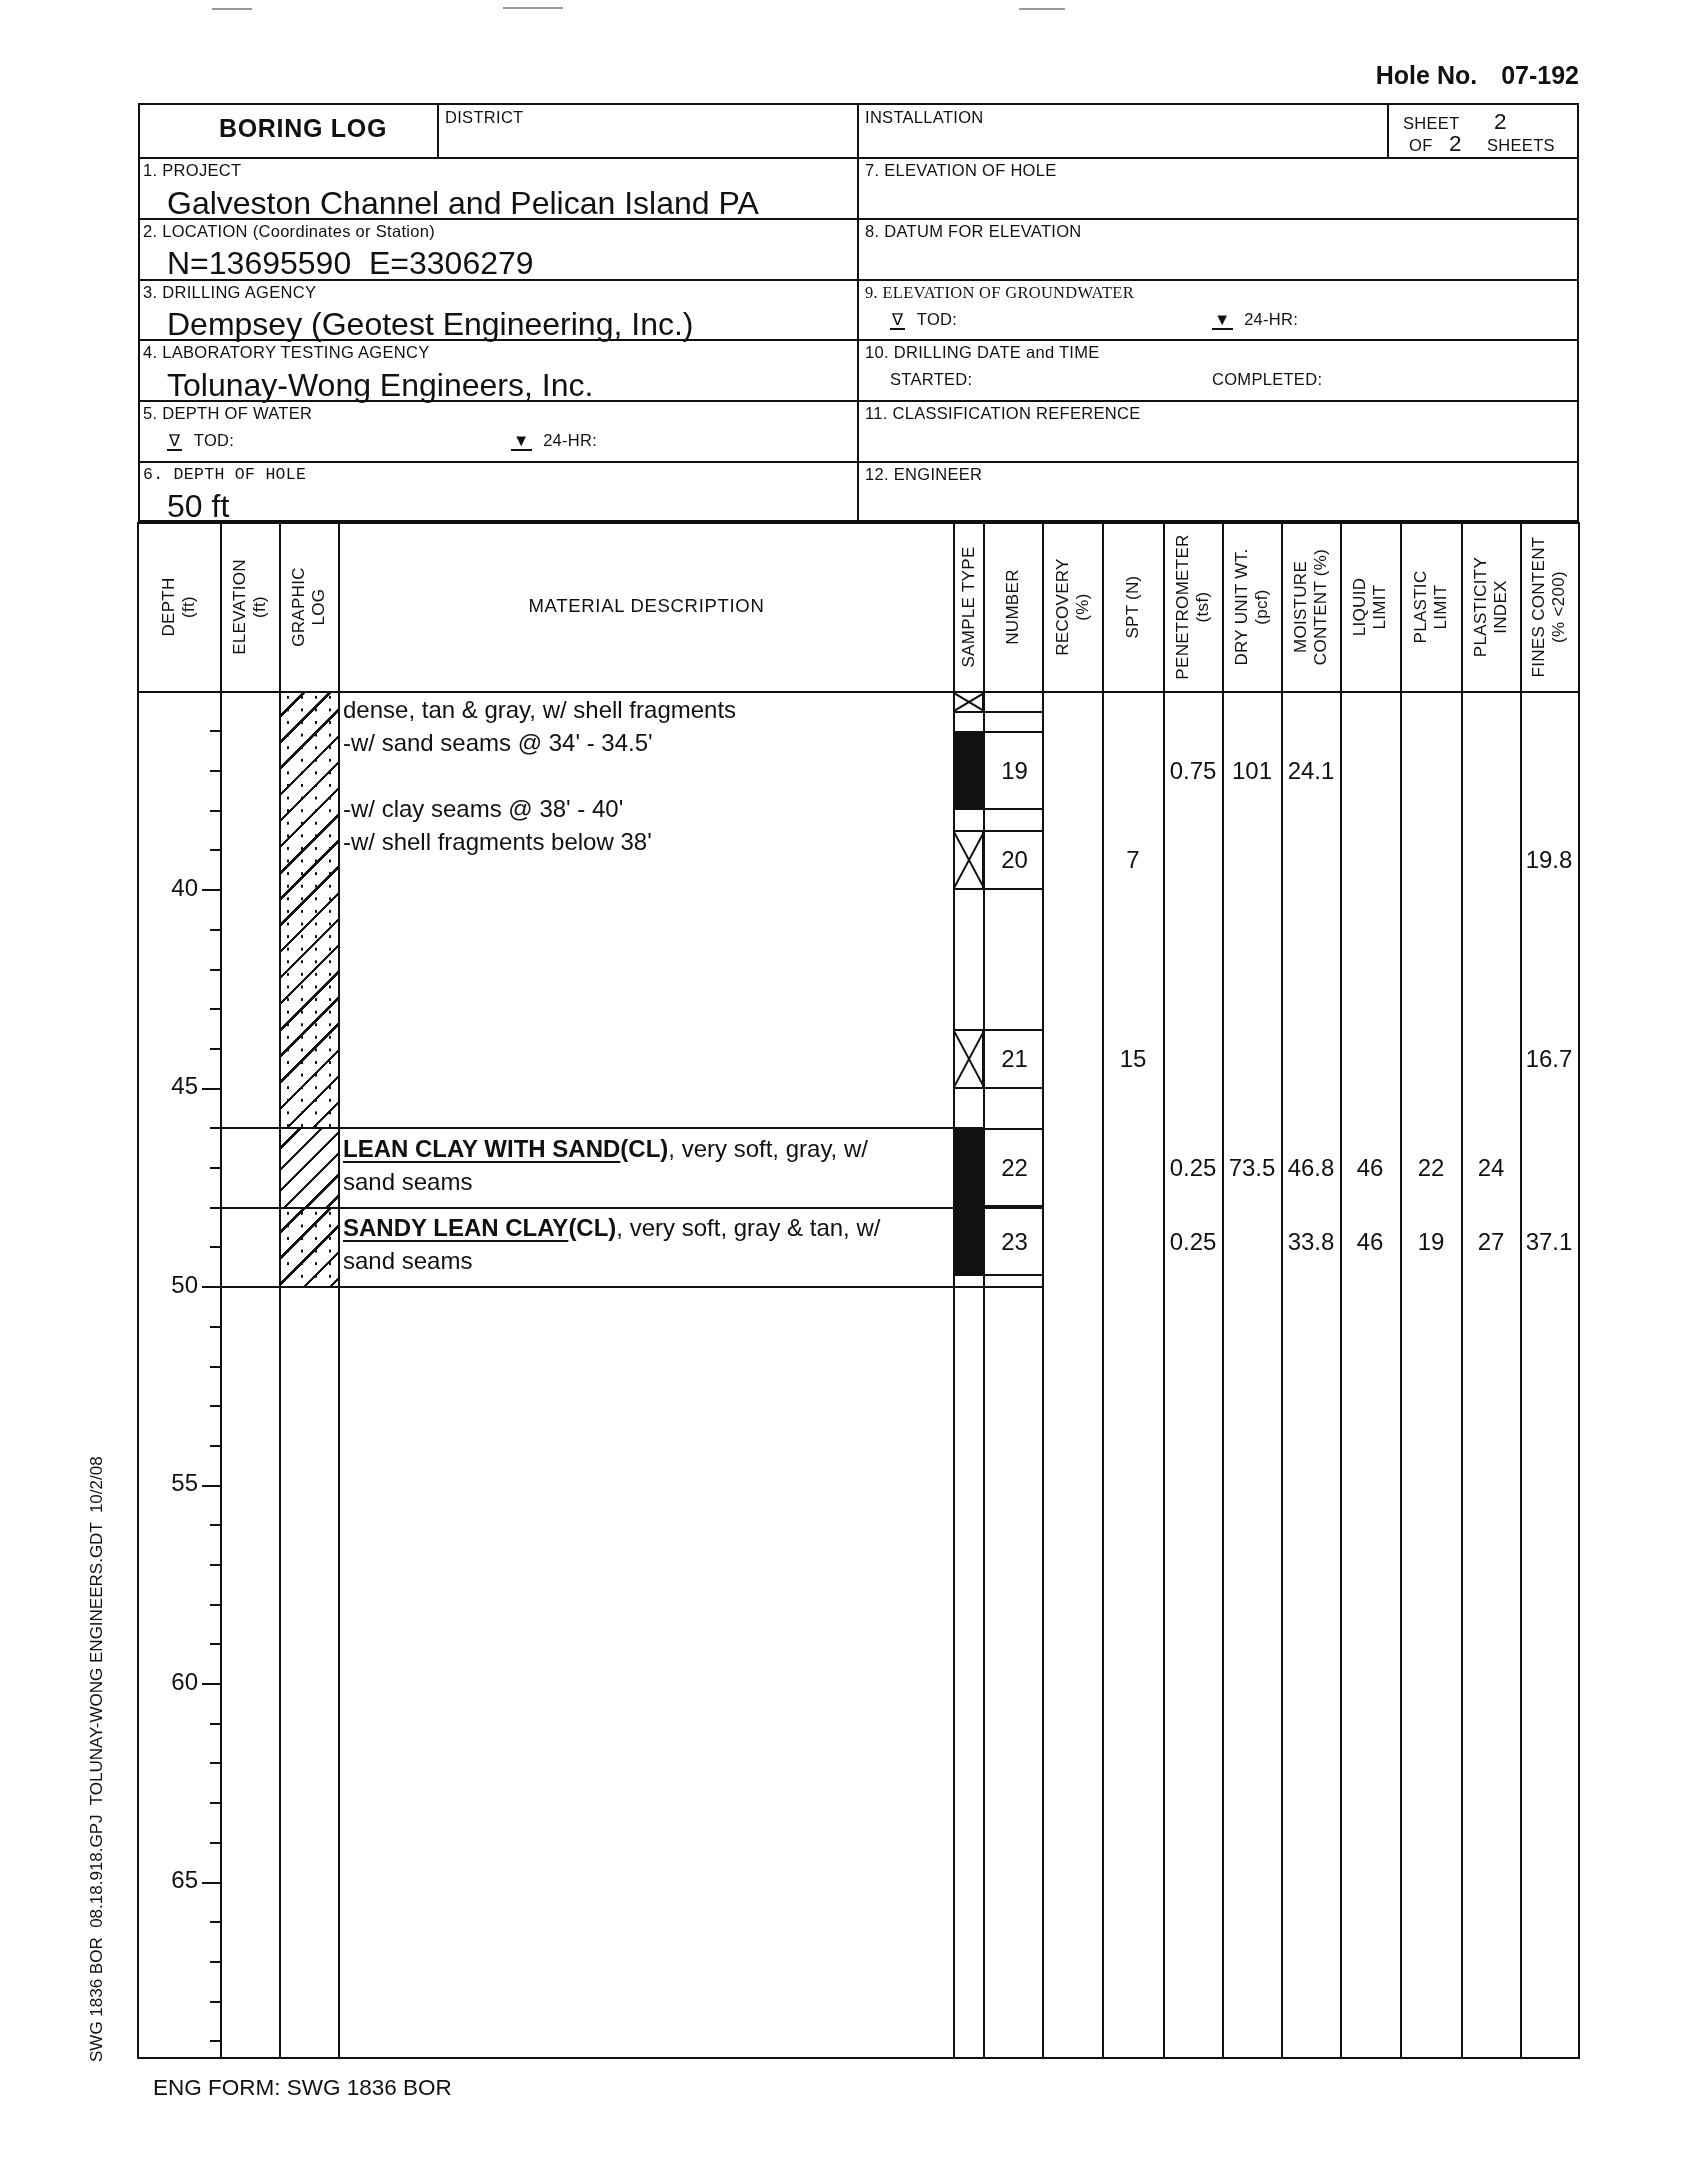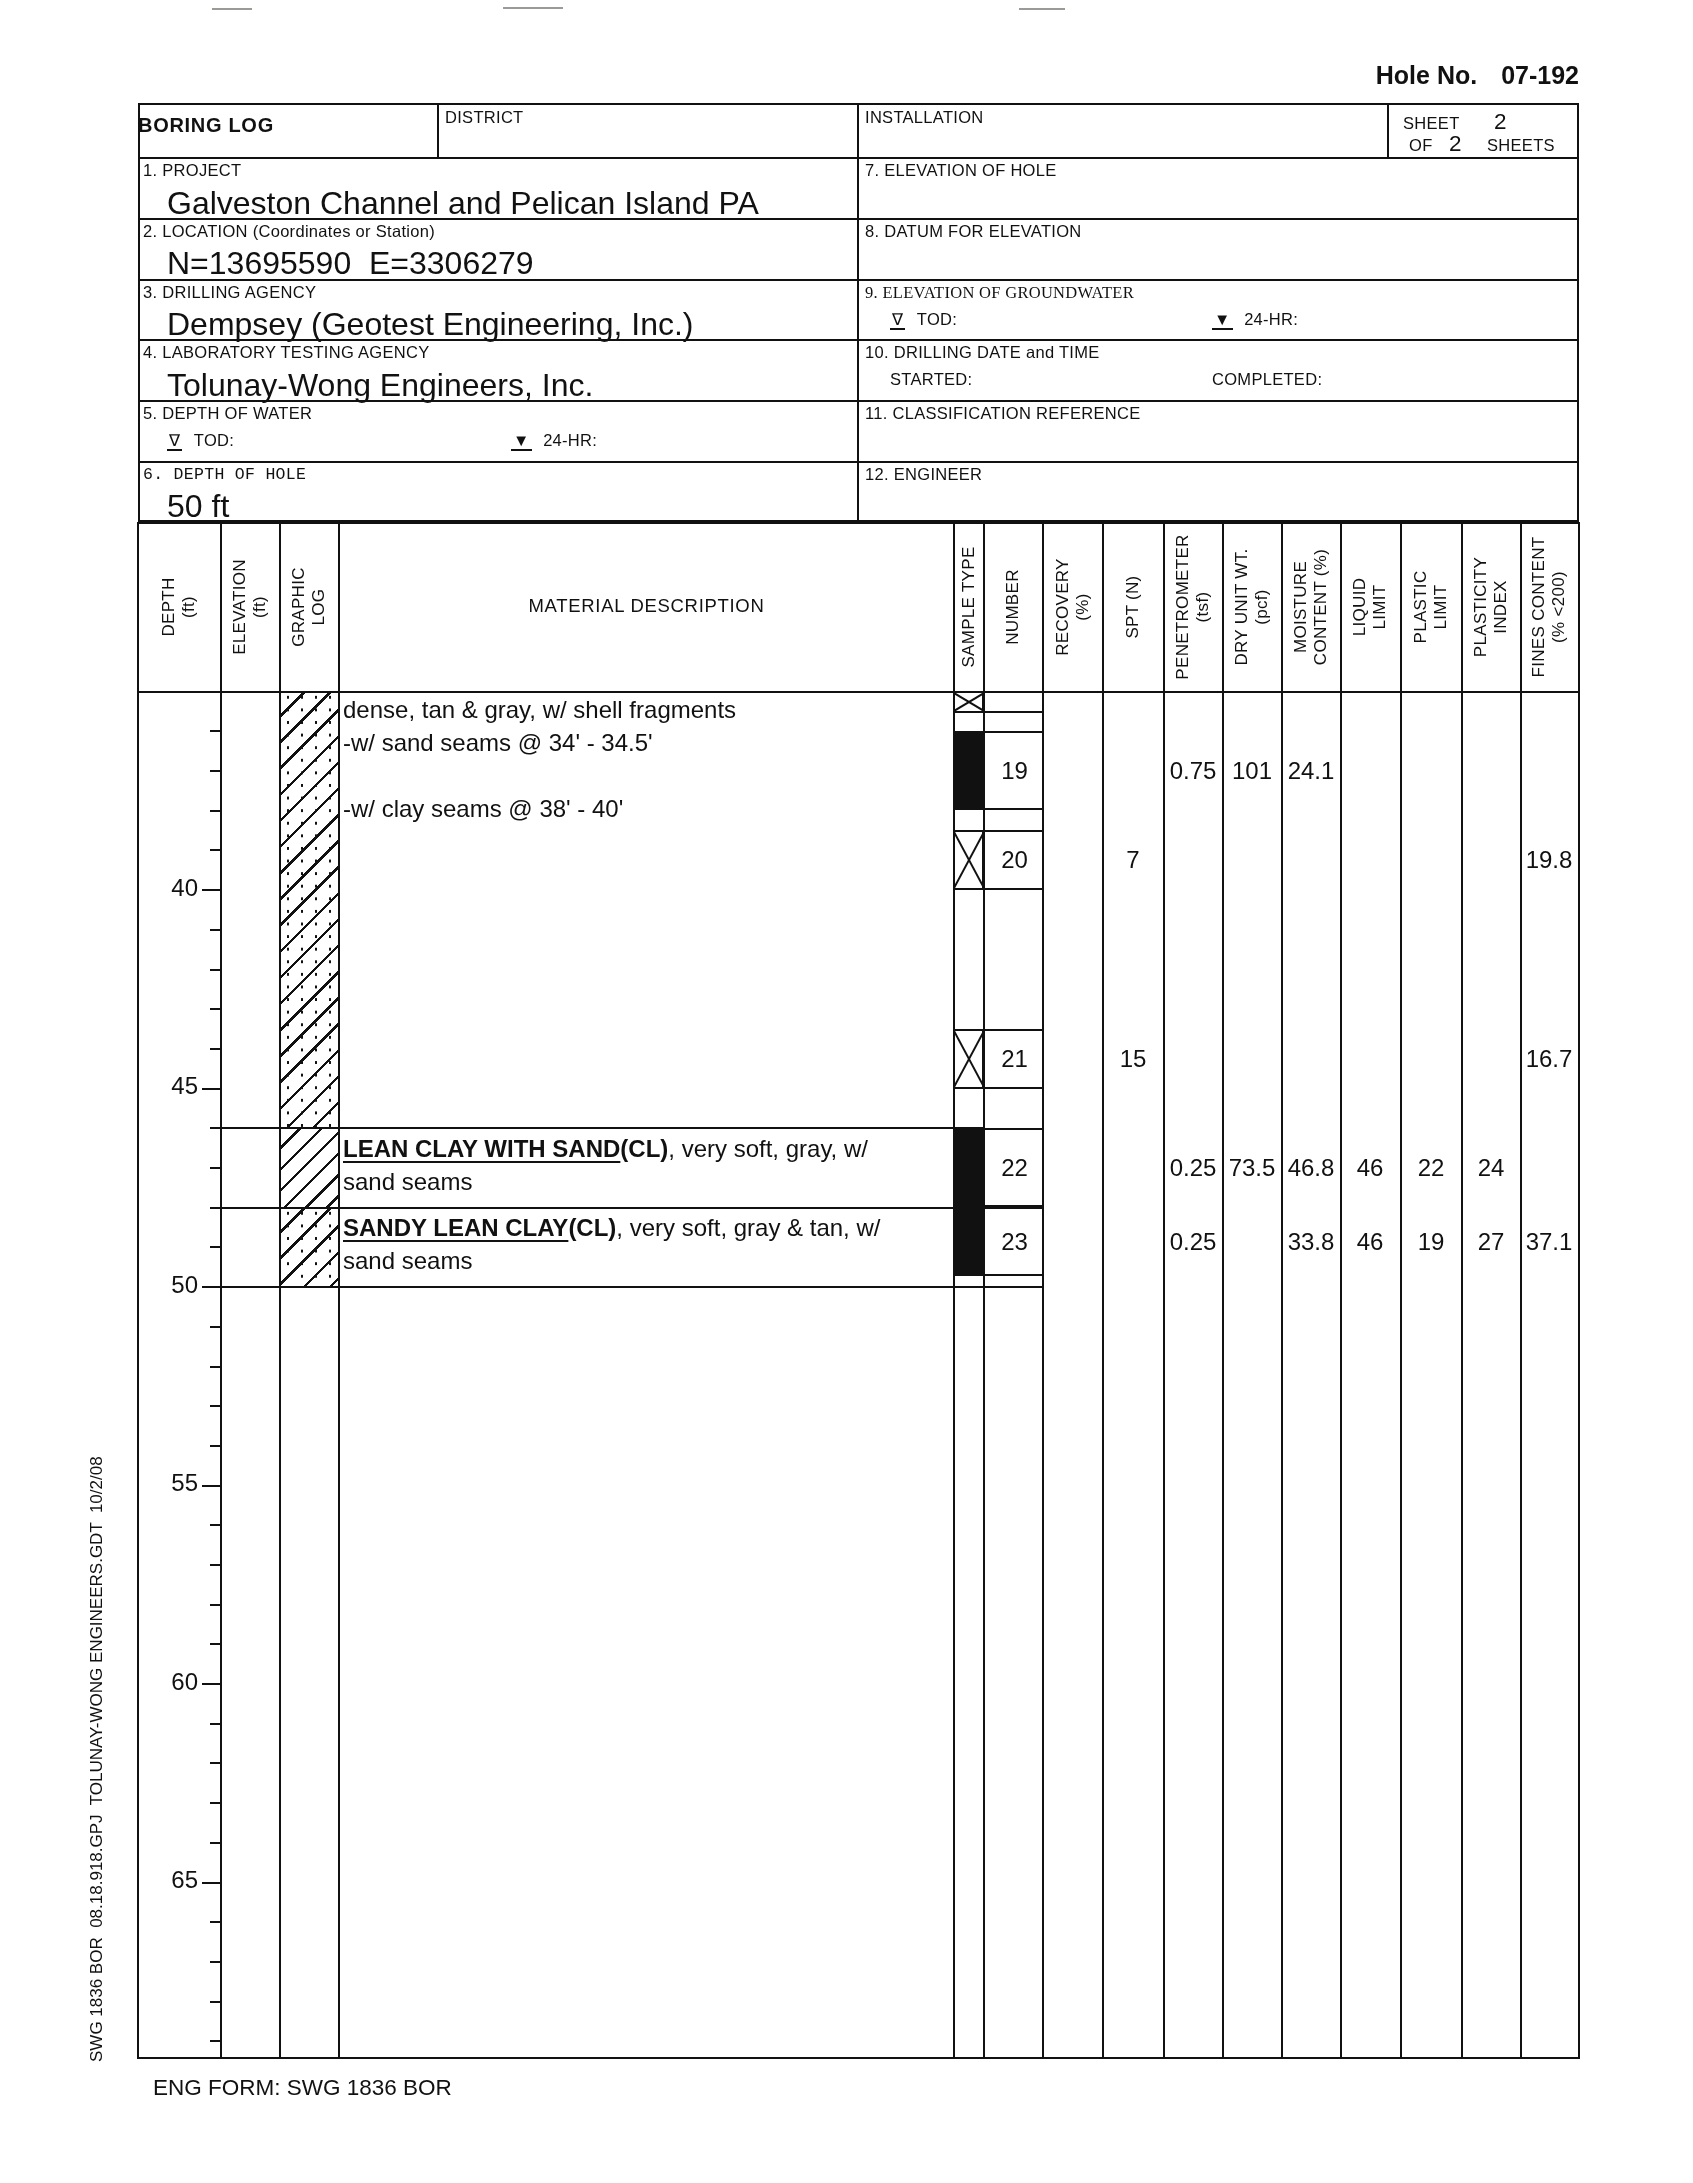--- a/index.html
+++ b/index.html
@@ -50,21 +50,21 @@
   <div class="hline" style="left:138px;top:157px;width:1441px;"></div>
   <div class="hline" style="left:138px;top:218px;width:1441px;"></div>
   <div class="hline" style="left:138px;top:279px;width:1441px;"></div>
   <div class="hline" style="left:138px;top:339px;width:1441px;"></div>
   <div class="hline" style="left:138px;top:400px;width:1441px;"></div>
   <div class="hline" style="left:138px;top:461px;width:1441px;"></div>
   <div class="vline" style="left:437px;top:103px;height:54px;"></div>
   <div class="vline" style="left:857px;top:103px;height:419px;"></div>
   <div class="vline" style="left:1387px;top:103px;height:54px;"></div>
 
-  <div class="abs" style="left:138px;top:114px;width:330px;font-size:20px;font-weight:bold;letter-spacing:0.7px;">BORING LOG</div>
+  <div class="abs" style="left:138px;top:114px;width:330px;text-align:center;font-size:25px;font-weight:bold;letter-spacing:0.7px;">BORING LOG</div>
   <div class="lbl" style="left:445px;top:108px;">DISTRICT</div>
   <div class="lbl" style="left:865px;top:108px;">INSTALLATION</div>
   <div class="lbl" style="left:1403px;top:114px;">SHEET</div>
   <div class="abs" style="left:1494px;top:109px;font-size:22.5px;">2</div>
   <div class="lbl" style="left:1409px;top:136px;">OF</div>
   <div class="abs" style="left:1449px;top:131px;font-size:22.5px;">2</div>
   <div class="lbl" style="left:1487px;top:136px;">SHEETS</div>
 
   <div class="lbl" style="left:143px;top:161px;">1. PROJECT</div>
   <div class="val" style="left:167px;top:185px;">Galveston Channel and Pelican Island PA</div>
@@ -197,20 +197,21 @@
       <div class="abs pattern-clay" style="left: 281px; top: 1128px; width: 58px; height: 79px;"></div>
       <div class="hline" style="left: 220px; top: 1127px; width: 763px;"></div>
       <div class="abs pattern-sandy" style="left: 281px; top: 1207px; width: 58px; height: 79px;"></div>
       <div class="hline" style="left: 220px; top: 1207px; width: 763px;"></div>
       <div class="hline" style="left: 220px; top: 1286px; width: 822px;"></div>
       <div class="abs" style="left: 343px; top: 693px; width: 602px;">
         <div class="desc-line">dense, tan &amp; gray, w/ shell fragments</div>
         <div class="desc-line">-w/ sand seams @ 34' - 34.5'</div>
         <div class="desc-line"></div>
         <div class="desc-line">-w/ clay seams @ 38' - 40'</div>
+        <div class="desc-line">-w/ shell fragments below 38'</div>
       </div>
       <div class="soil-block" style="left: 343px; top: 1132px; width: 582px;"><span class="soil-title">LEAN CLAY WITH SAND</span><span class="soil-code">(CL)</span><span>, very soft, gray, w/ sand seams</span></div>
       <div class="soil-block" style="left: 343px; top: 1211px; width: 582px;"><span class="soil-title">SANDY LEAN CLAY</span><span class="soil-code">(CL)</span><span>, very soft, gray &amp; tan, w/ sand seams</span></div>
       <div class="sample-cell" style="left: 954px; top: 691px; width: 89px; height: 22px;">
         <div style="position: absolute; left: 0px; top: -2px; width: 28px; height: 20px; border-right: 2px solid rgb(17, 17, 17);"></div>
         <svg width="30" height="18" style="position: absolute; left: 0px; top: 0px;" viewBox="0 0 45 27">
           <line x1="0" y1="0" x2="45" y2="26.999999999999773" stroke="#111" stroke-width="3"></line>
           <line x1="45" y1="0" x2="0" y2="26.999999999999773" stroke="#111" stroke-width="3"></line>
         </svg>
       </div>

